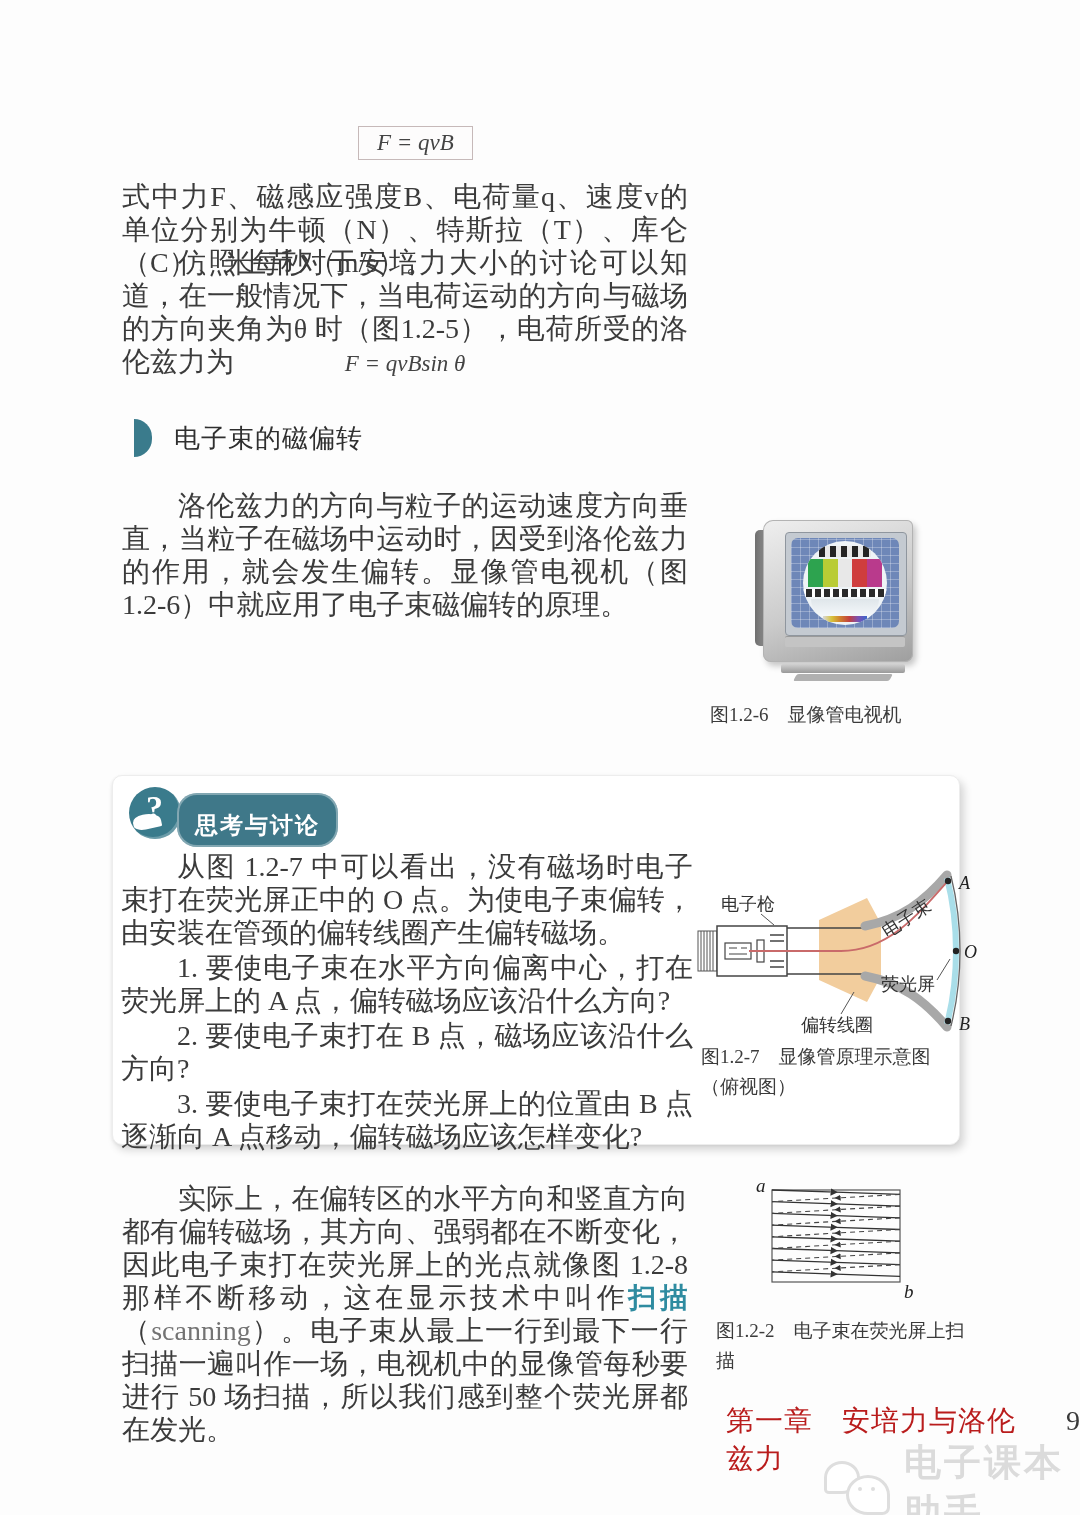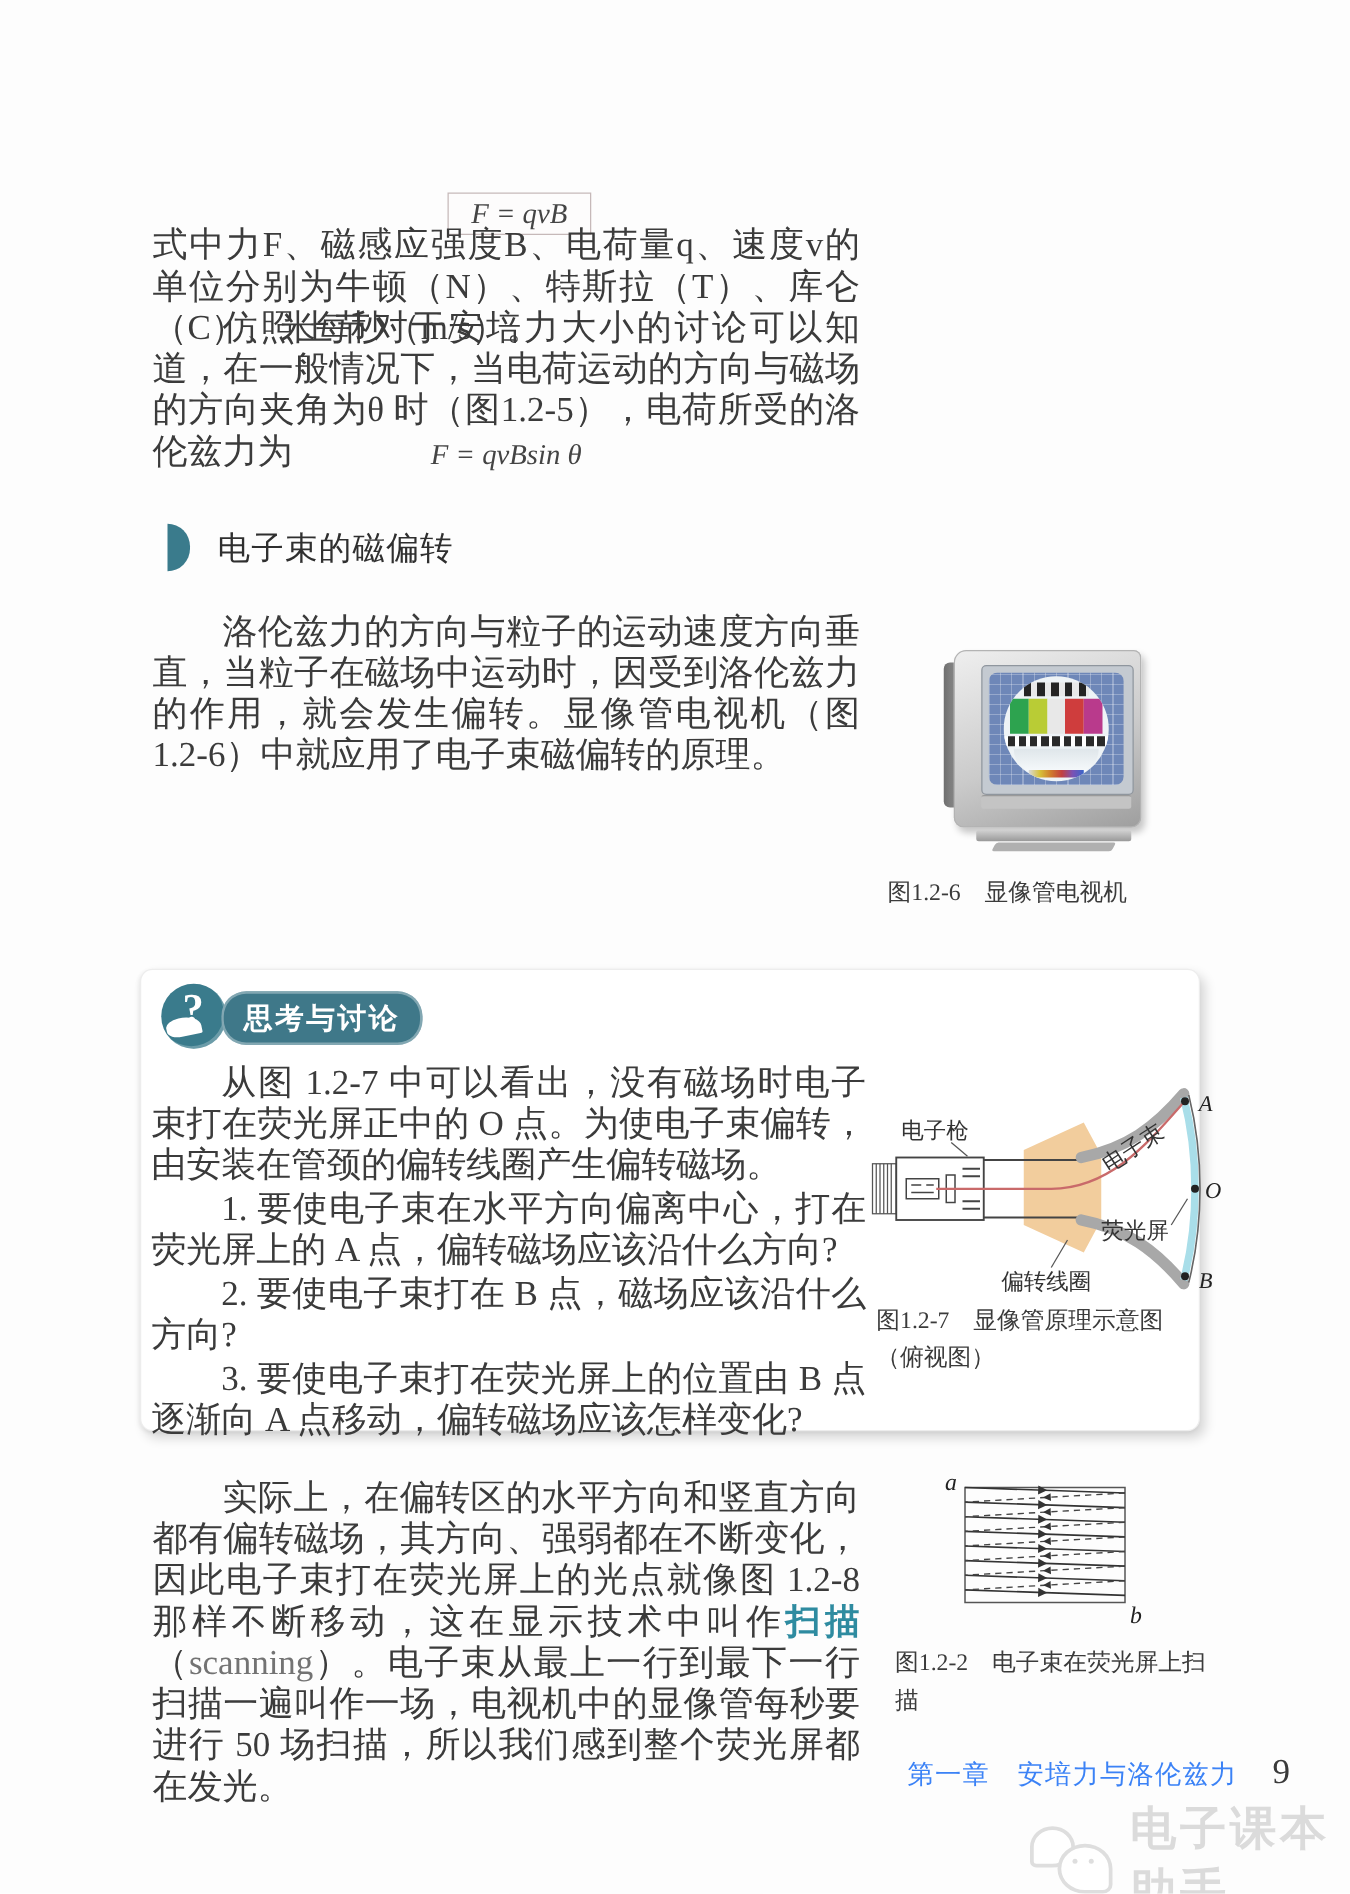--- a/index.html
+++ b/index.html
@@ -2,21 +2,21 @@
 <html><head>
 <meta charset="utf-8">
 <style>
   html,body{margin:0;padding:0;background:#ffffff;}
   .page{position:relative;width:1080px;height:1515px;background:#fdfdfd;overflow:hidden;
         font-family:"Liberation Serif","DejaVu Serif",serif;color:#3b3b3b;}
   .abs{position:absolute;}
   .para{font-size:28px;line-height:33px;text-align:justify;margin:0;color:#3b3b3b;}
   .indent{text-indent:2em;}
   .formula-box{position:absolute;left:358px;top:126px;border:1px solid #c6b9b9;background:#fdfcfc;
-        padding:3px 18px;font-style:italic;font-size:23px;color:#444;margin-top:28px;}
+        padding:3px 18px;font-style:italic;font-size:23px;color:#444;}
   .formula-line{position:absolute;left:122px;top:351px;width:566px;text-align:center;
         font-style:italic;font-size:23px;color:#444;}
   .section-header{position:absolute;left:134px;top:419px;display:flex;align-items:center;}
   .bullet{width:18px;height:38px;background:#3a7b8c;border-radius:0 19px 19px 0;flex:0 0 auto;}
   .section-title{margin:0 0 0 22px;font-family:"Liberation Sans","DejaVu Sans",sans-serif;
         font-size:26px;font-weight:normal;color:#2f2f2f;letter-spacing:1px;}
   .caption{font-size:19px;line-height:30px;color:#3b3b3b;margin:0;}
   .teal{color:#737373;}
   .teal-bold{color:#2e8ba0;font-weight:bold;}
 
@@ -57,34 +57,34 @@
         border:1px solid #ededed;border-radius:10px;
         box-shadow:4px 5px 9px rgba(0,0,0,.16),-1px 1px 3px rgba(0,0,0,.05);}
   .badge-circle{position:absolute;left:16px;top:11px;width:52px;height:52px;border-radius:50%;
         background:#3a7b8c;box-shadow:inset -2px -2px 0 rgba(255,255,255,.25);}
   .badge-q{position:absolute;left:17px;top:2px;color:#ffffff;font-size:34px;font-weight:bold;
         font-family:"Liberation Serif",serif;}
   .badge-swan{position:absolute;left:4px;top:27px;width:28px;height:15px;background:#ffffff;
         border-radius:60% 90% 10% 60%;transform:rotate(-12deg);}
   .badge-pill{position:absolute;left:64px;top:17px;background:#3f7889;color:#ffffff;
         font-family:"Liberation Sans","DejaVu Sans",sans-serif;font-size:23px;font-weight:bold;
-        padding:6px 18px 6px 18px;border-radius:20px;letter-spacing:2px;
+        padding:17px 18px 6px 18px;border-radius:20px;letter-spacing:2px;
         box-shadow:inset 0 0 0 2px rgba(255,255,255,.35);}
   .dtext{position:absolute;left:8px;top:74px;width:572px;}
   .dtext p{margin:0 0 2px 0;}
 
   
   .crt-svg{position:absolute;left:578px;top:86px;}
   .fig127-cap{position:absolute;left:588px;top:266px;width:290px;}
   .scan-svg{position:absolute;left:748px;top:1176px;}
   svg text{font-family:"Liberation Serif","DejaVu Serif",serif;}
 
   
   .footer{position:absolute;left:726px;top:1402px;display:flex;align-items:baseline;}
-  .footer-chapter{font-size:21px;color:#3b82f6;letter-spacing:1px;}
+  .footer-chapter{font-size:28px;color:#b91c1c;letter-spacing:1px;}
   .footer-page{font-size:28px;color:#3a3a3a;margin-left:28px;}
   .wm{position:absolute;left:822px;top:1438px;display:flex;align-items:center;}
   .wm-icon{position:relative;width:70px;height:60px;flex:0 0 auto;}
   .wm-c1{position:absolute;left:2px;top:3px;width:30px;height:27px;border:3px solid #dedede;
         border-radius:50% 50% 50% 14%;background:#fff;}
   .wm-c2{position:absolute;left:24px;top:17px;width:38px;height:34px;border:3px solid #dedede;
         border-radius:50% 50% 18% 50%;background:#fff;}
   .wm-c2::before,.wm-c2::after{content:"";position:absolute;top:9px;width:4px;height:4px;
         border-radius:50%;background:#dedede;}
   .wm-c2::before{left:9px;} .wm-c2::after{left:22px;}

